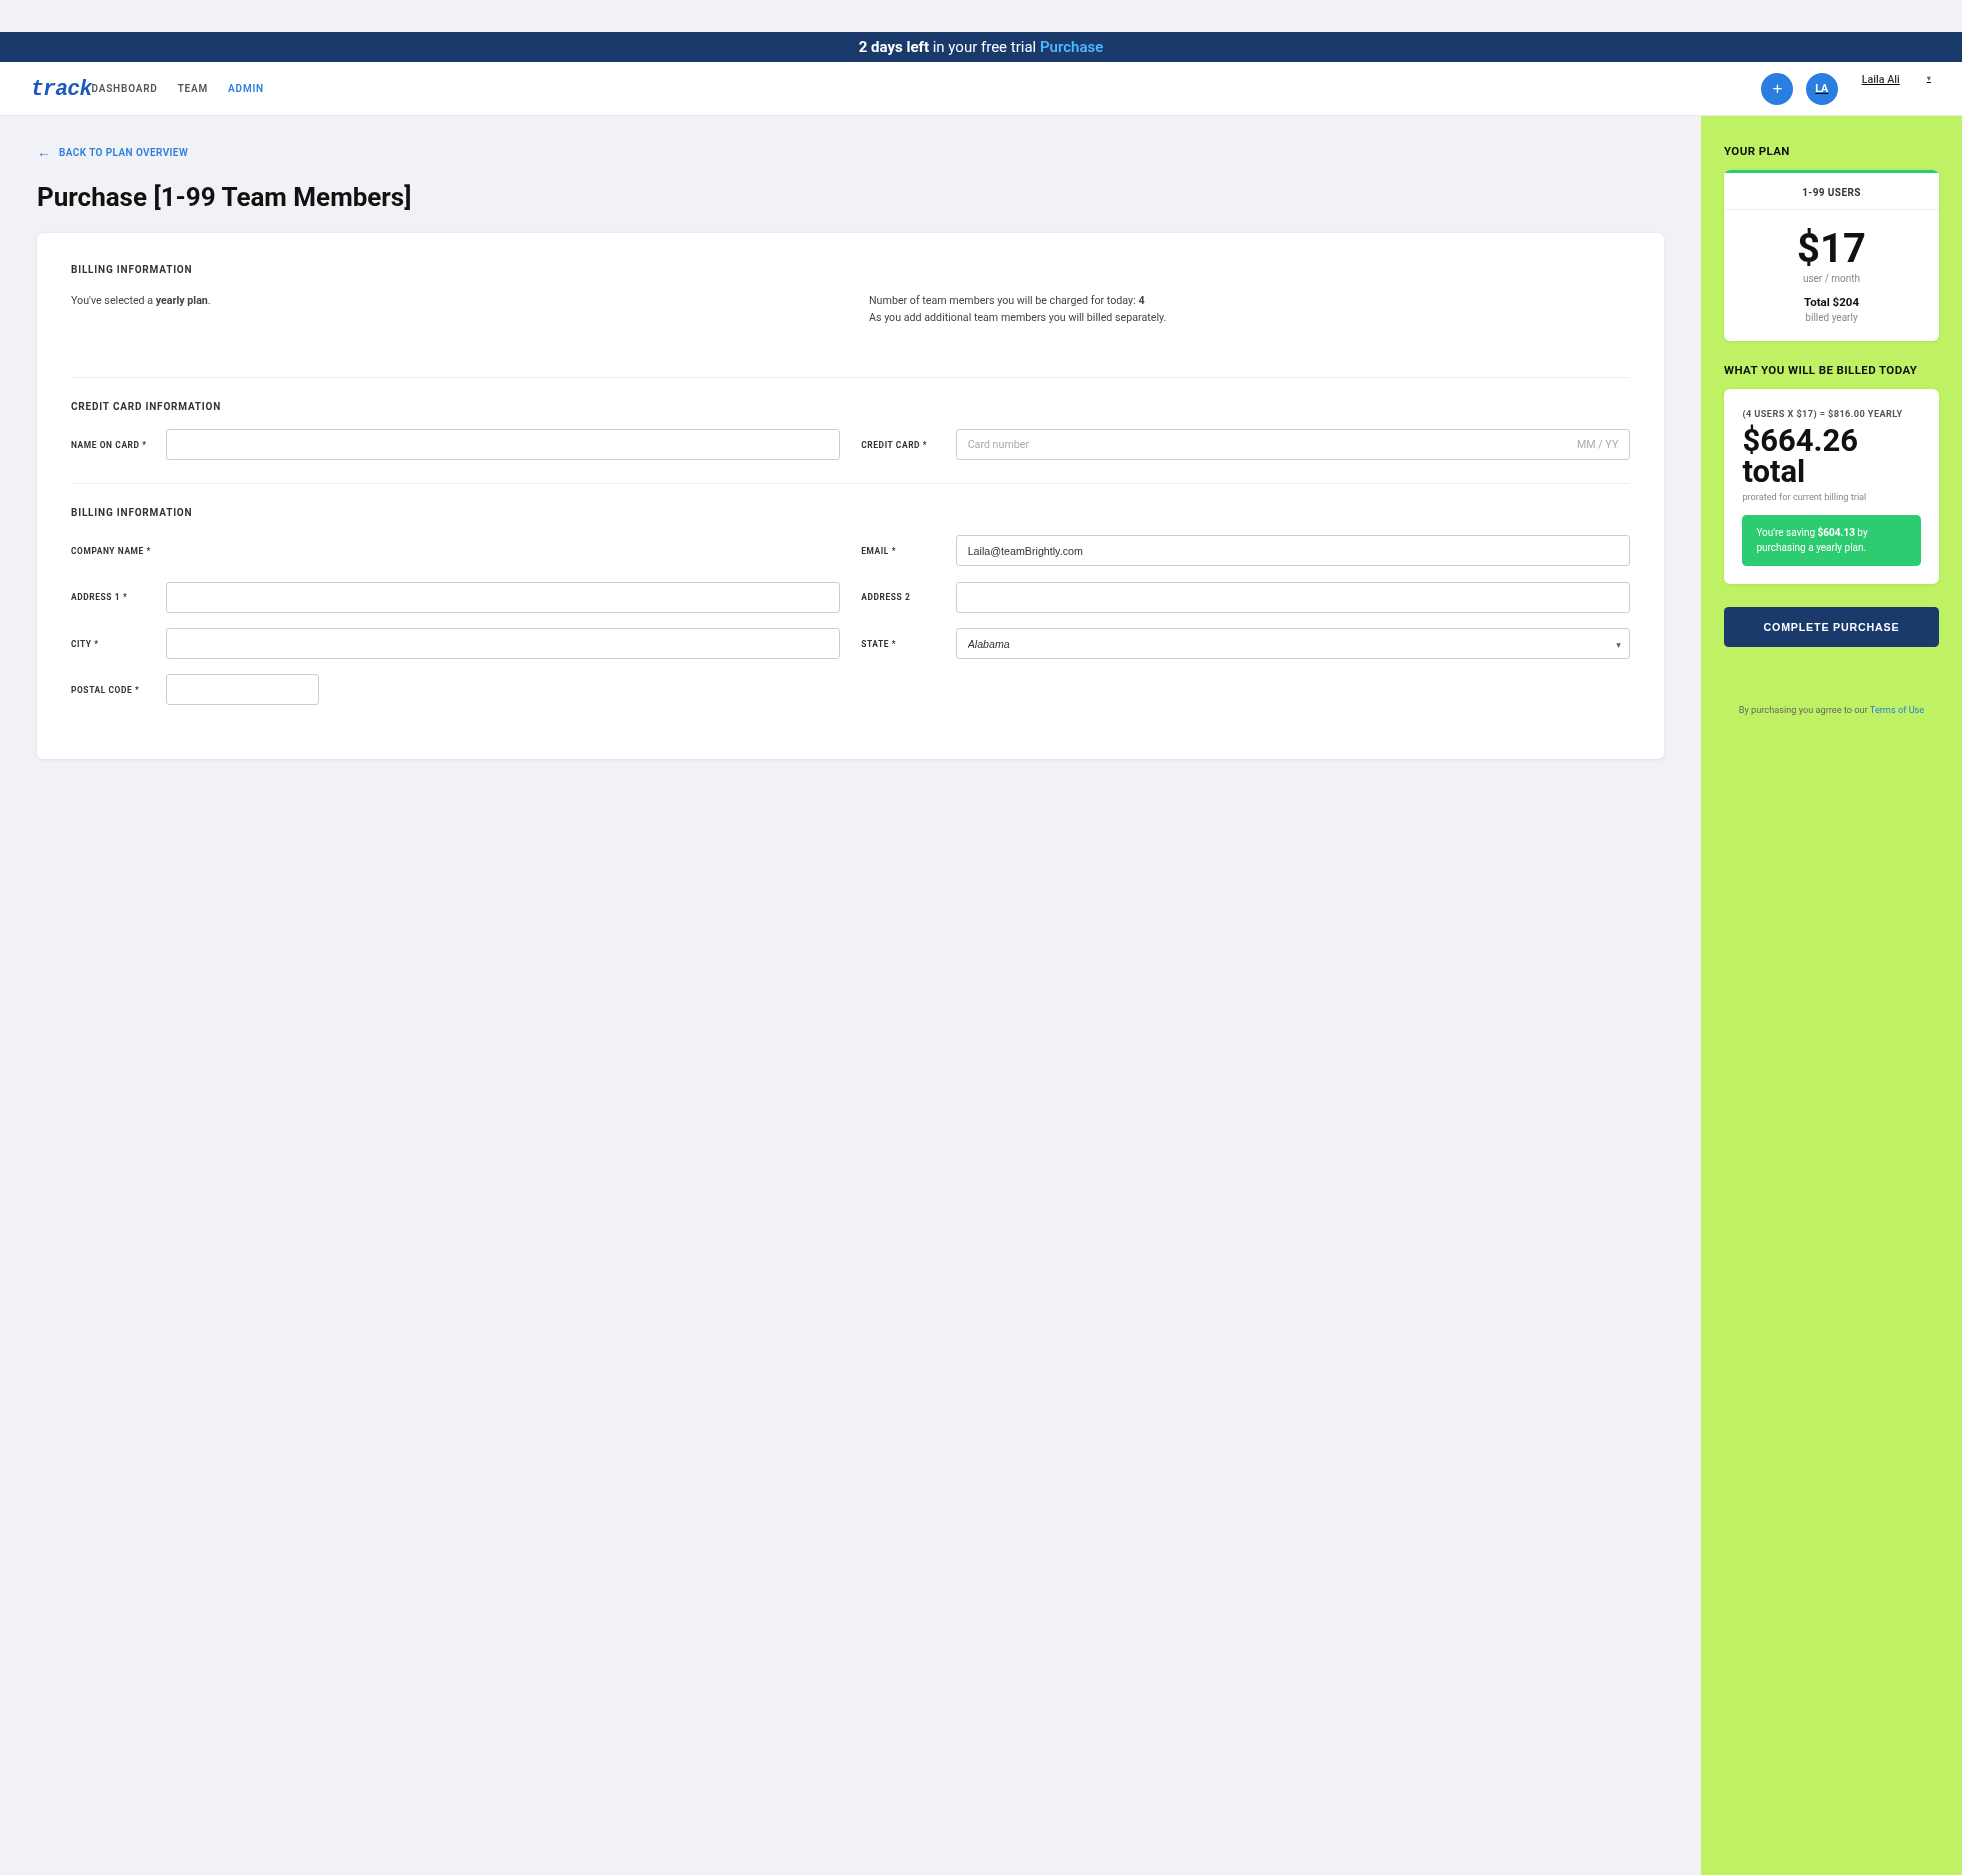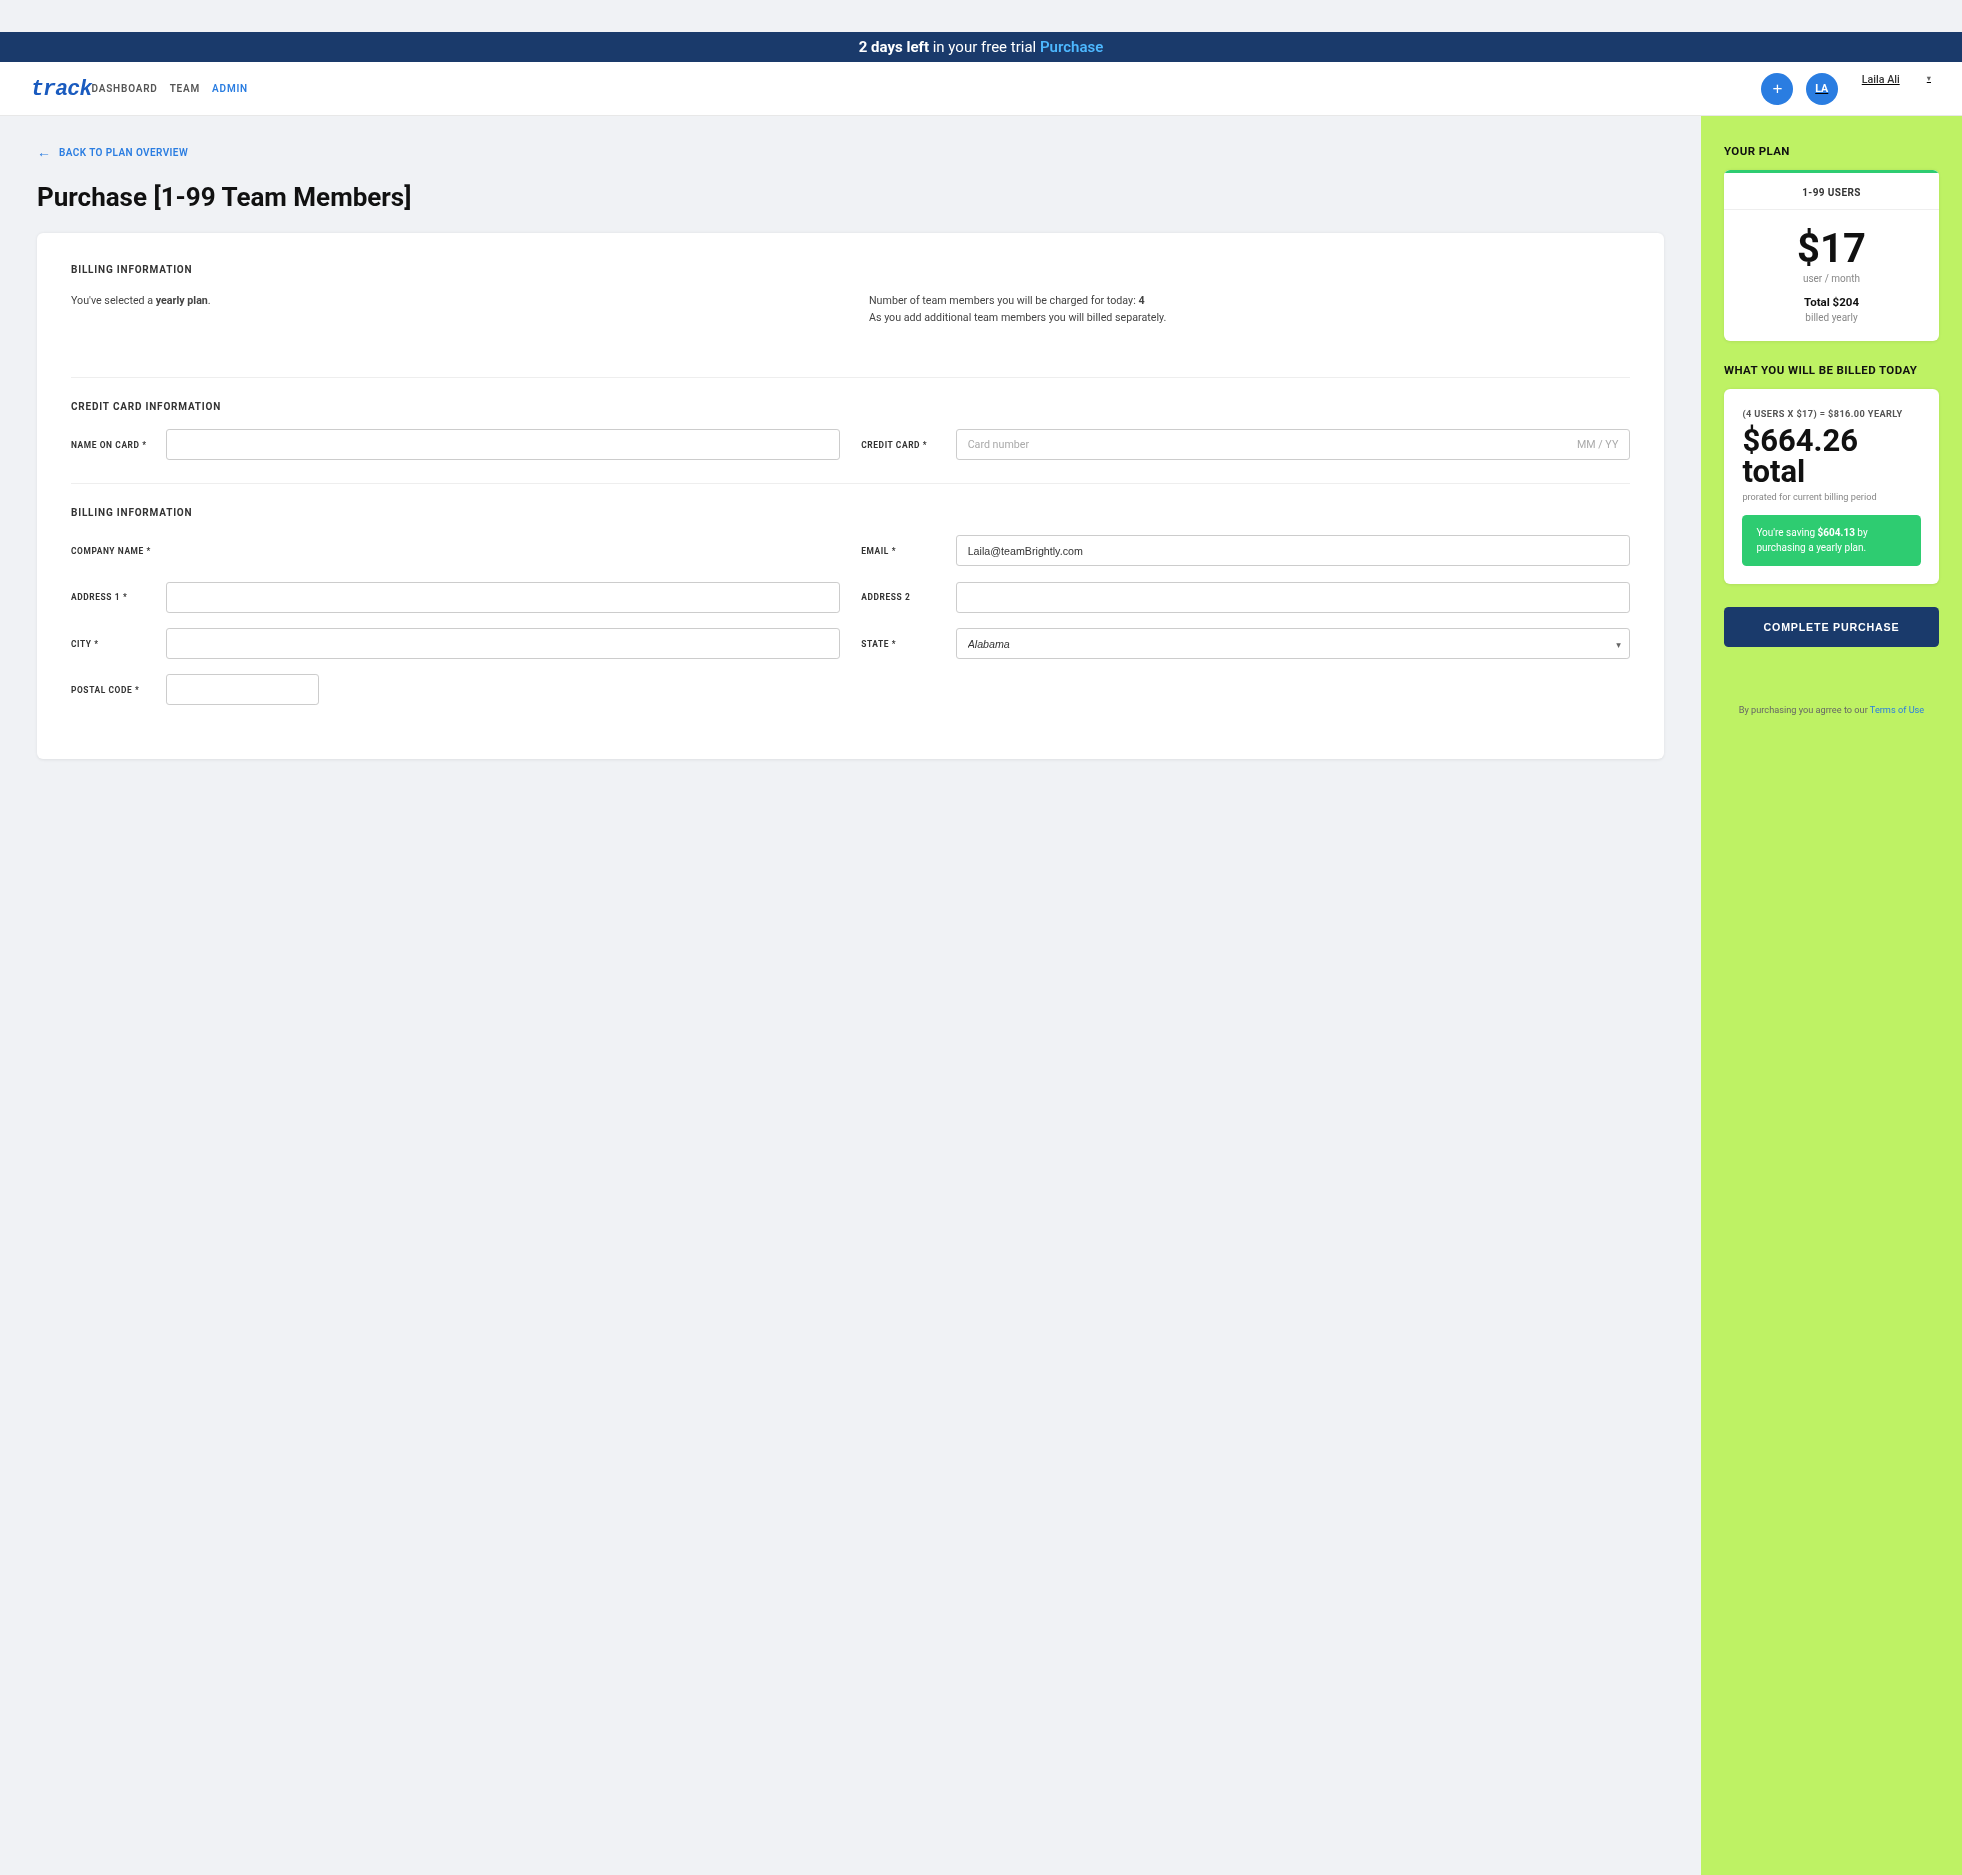--- a/index.html
+++ b/index.html
@@ -27,21 +27,21 @@
     }
     .logo {
       font-family: Liberation Mono, monospace;
       font-style: italic;
       color: #2a7de1;
       font-size: 21.5px;
       font-weight: bold;
       letter-spacing: -0.8px;
     }
     .logo span { color: #1a5bbf; }
-    .nav { display: flex; gap: 12px; flex: 1; }
+    .nav { display: flex; gap: 20px; flex: 1; }
     .nav-item {
       font-size: 10px;
       font-weight: 600;
       letter-spacing: 0.8px;
       color: #555;
       text-transform: uppercase;
       cursor: pointer;
     }
     .nav-item.active { color: #2a7de1; }
     .header-right { display: flex; align-items: center; gap: 12.3px; }
@@ -421,21 +421,21 @@
         <div class="plan-total-label">Total $204</div>
         <div class="plan-billed">billed yearly</div>
       </div>
     </div>
 
     <div class="sidebar-section-title">WHAT YOU WILL BE BILLED TODAY</div>
 
     <div class="billing-today-card">
       <div class="billing-formula">(4 USERS X $17) = $816.00 YEARLY</div>
       <div class="billing-total">$664.26 total</div>
-      <div class="billing-prorated">prorated for current billing period</div>
+      <div class="billing-prorated">prorated for current billing trial</div>
       <div class="savings-banner">
         <span>You're saving </span><strong>$604.13</strong><span> by purchasing a yearly plan.</span>
       </div>
     </div>
 
     <button class="complete-btn">COMPLETE PURCHASE</button>
 
     <p class="tos-text">
       <span>By purchasing you agrree to our </span><a href="#">Terms of Use</a>
     </p>

